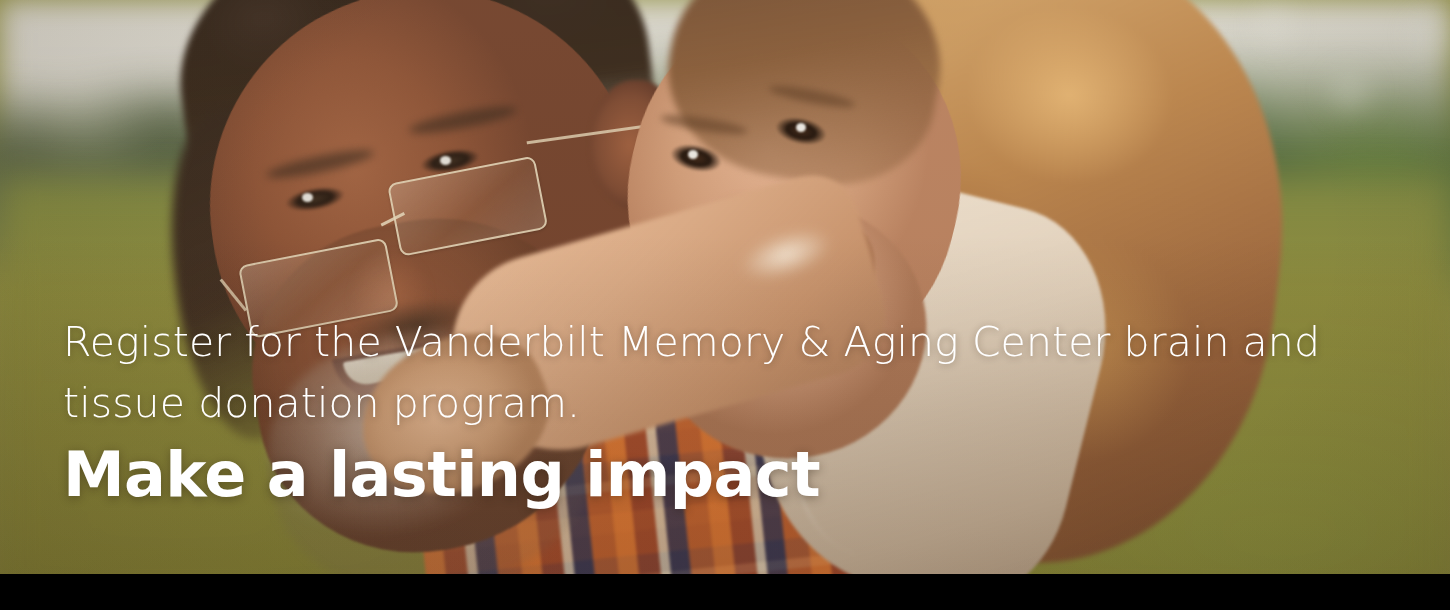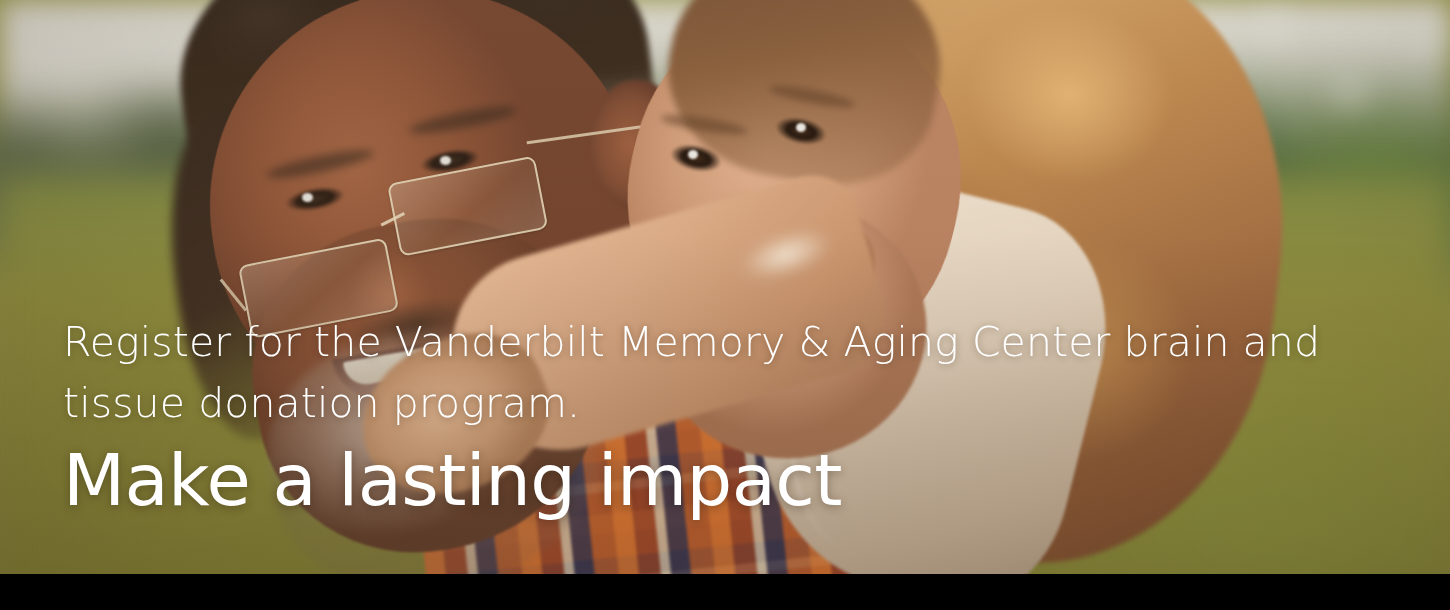--- a/index.html
+++ b/index.html
@@ -511,22 +511,22 @@
     font-size:41px;
     font-weight:300;
     line-height:1.48;
     color:#ffffff;
     letter-spacing:.1px;
     text-shadow:0 1px 7px rgba(40,26,12,.40);
     max-width:1330px;
   }
   .hero-title {
     font-family:"DejaVu Sans", sans-serif;
-    font-size:72px;
-    font-weight:400;
+    font-size:62px;
+    font-weight:700;
     line-height:1.06;
     color:#ffffff;
     letter-spacing:-.6px;
     margin-top:9px;
     text-shadow:0 2px 10px rgba(40,26,12,.38);
   }
 </style>
 </head>
 <body>
 

